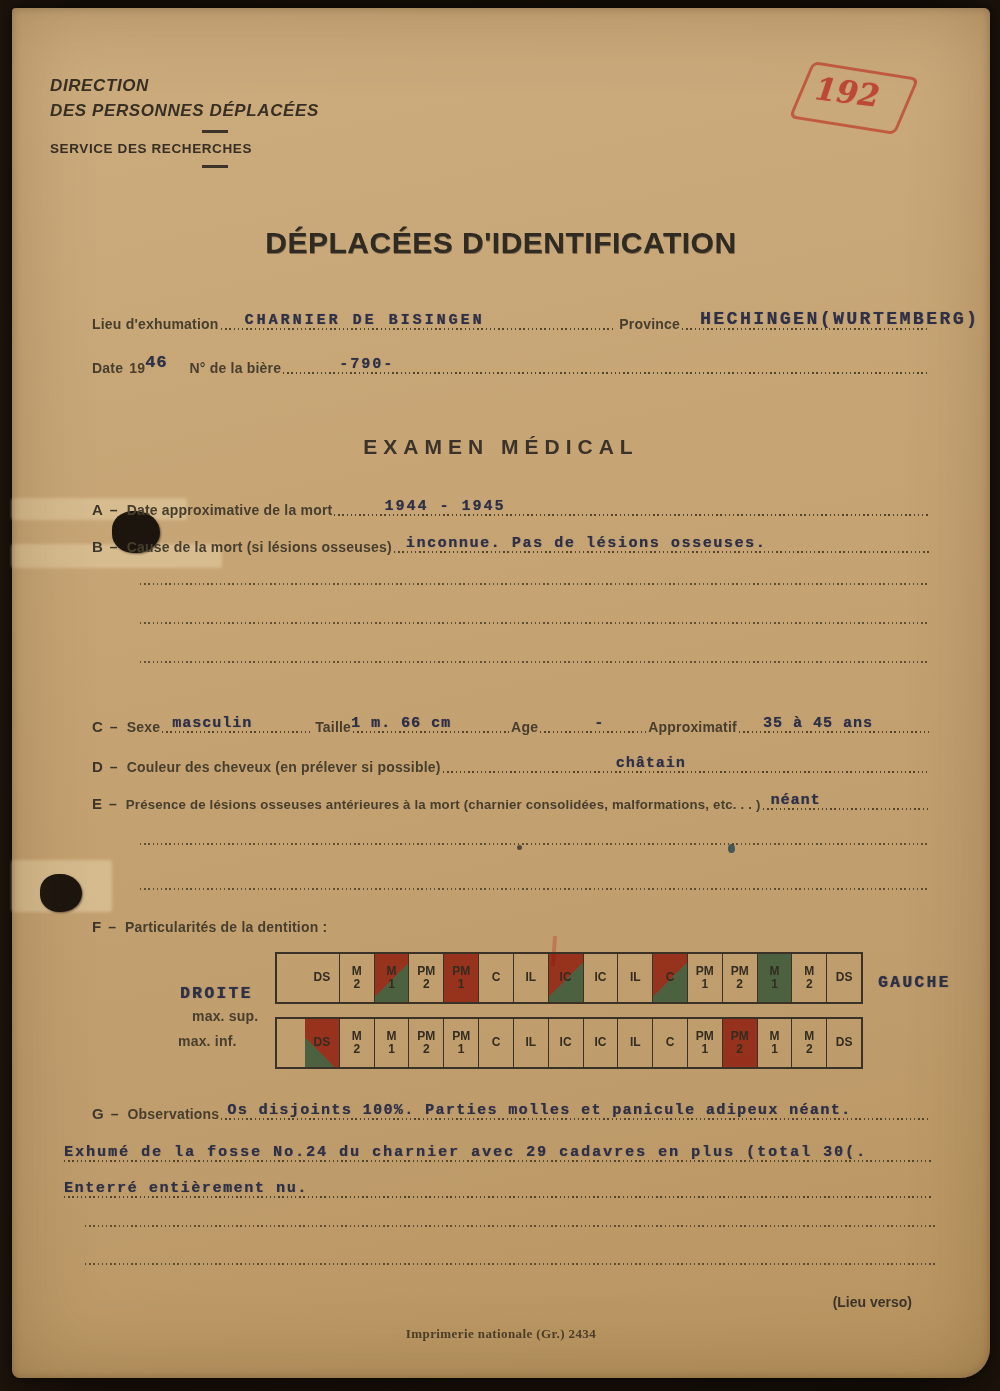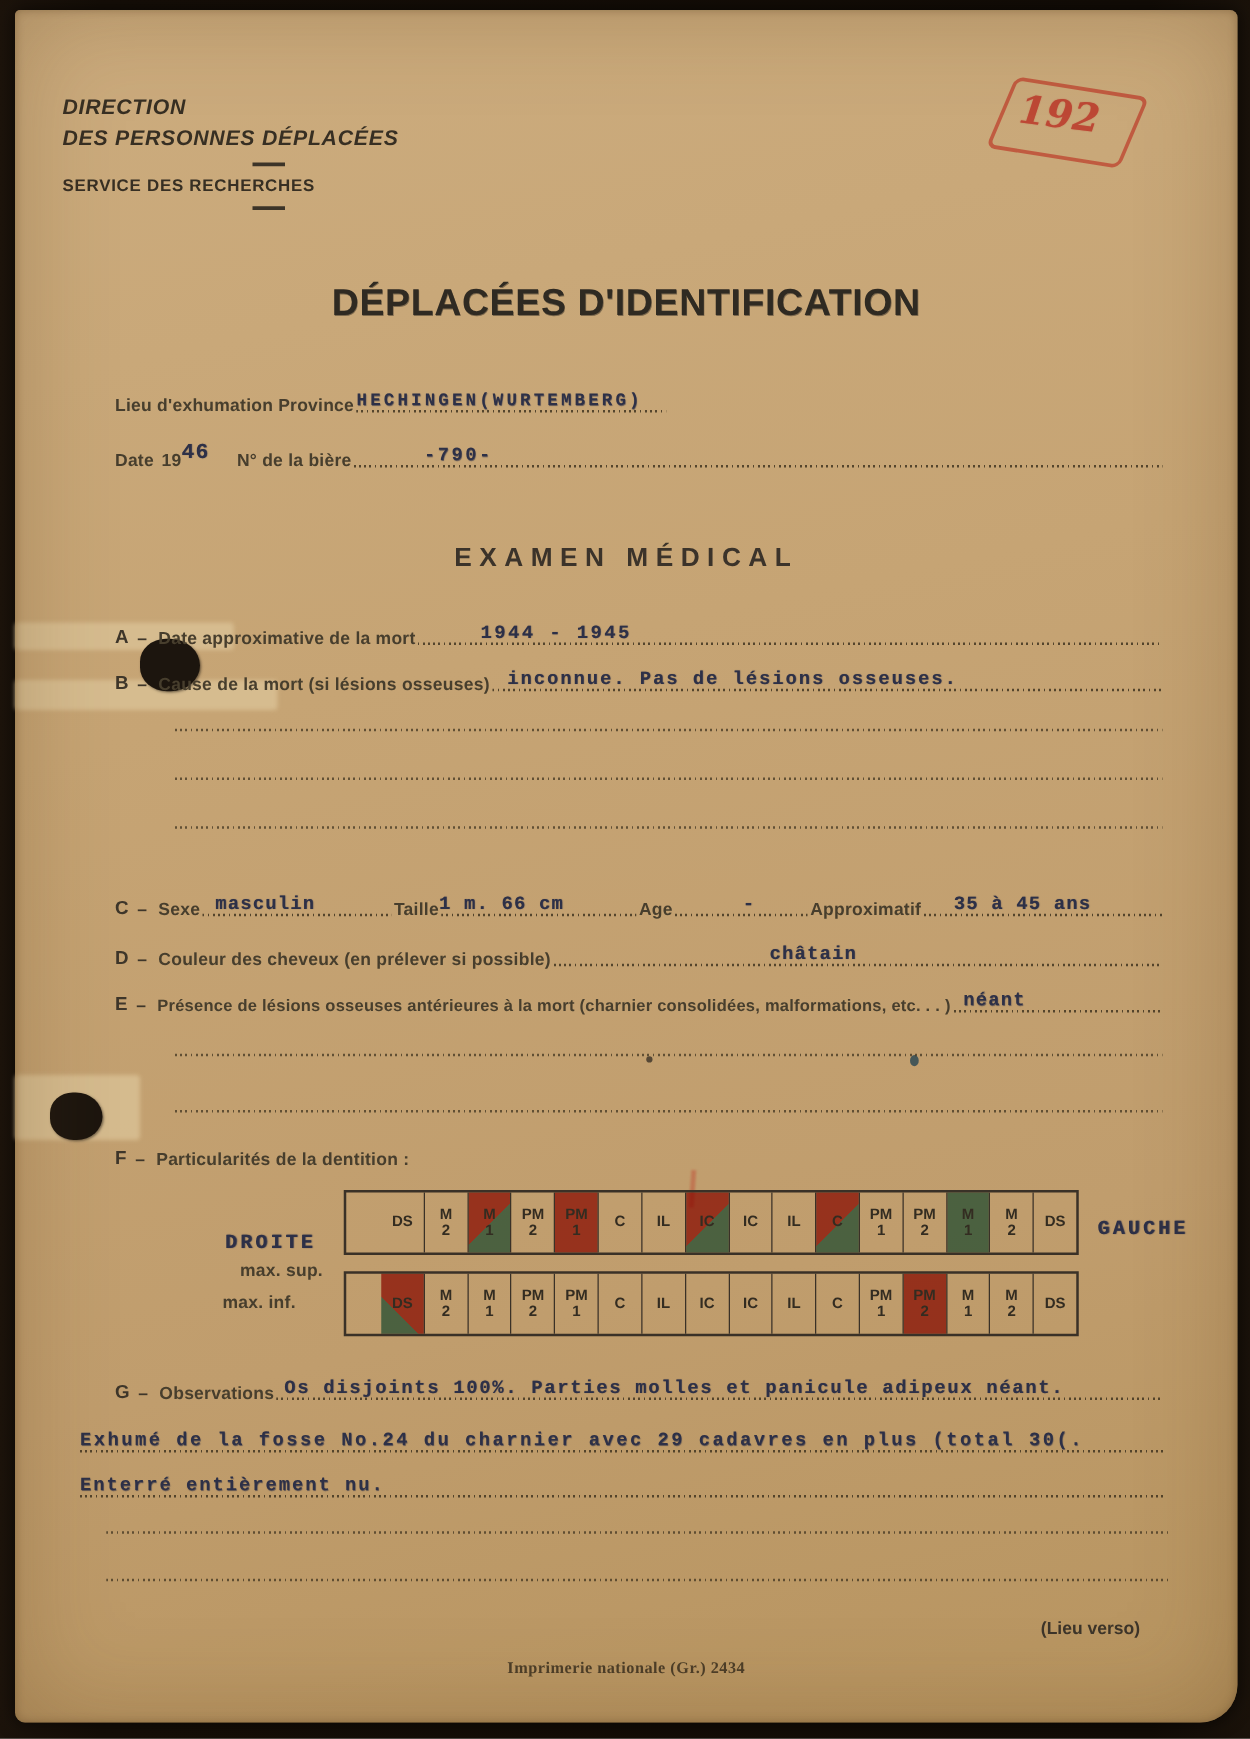--- a/index.html
+++ b/index.html
@@ -114,23 +114,26 @@
   </div>
 
   <div class="stamp">
     <span class="num">192</span>
   </div>
 
   <div class="doc-title">DÉPLACÉES D'IDENTIFICATION</div>
 
   <div class="row" style="top:298px;">
     <span class="plabel">Lieu d'exhumation</span>
+    <span class="fill">
+      <span class="typed" style="left:26px;letter-spacing:3px;">CHARNIER DE BISINGEN</span>
+    </span>
     <span class="plabel" style="margin-left:4px;">Province</span>
     <span class="fill" style="flex:0 0 252px;">
-      <span class="typed" style="left:2px;letter-spacing:2.5px;font-size:14px;">HECHINGEN(WURTEMBERG)</span>
+      <span class="typed" style="left:20px;letter-spacing:2.5px;font-size:18px;">HECHINGEN(WURTEMBERG)</span>
     </span>
   </div>
 
   <div class="row" style="top:342px;">
     <span class="plabel">Date</span>
     <span class="plabel" style="margin-left:6px;">19</span>
     <span class="typed" style="font-size:17px;position:relative;top:-4px;text-align:center;">46</span>
     <span class="plabel" style="margin-left:22px;">N° de la bière</span>
     <span class="fill">
       <span class="typed" style="left:58px;letter-spacing:2px;">-790-</span>

